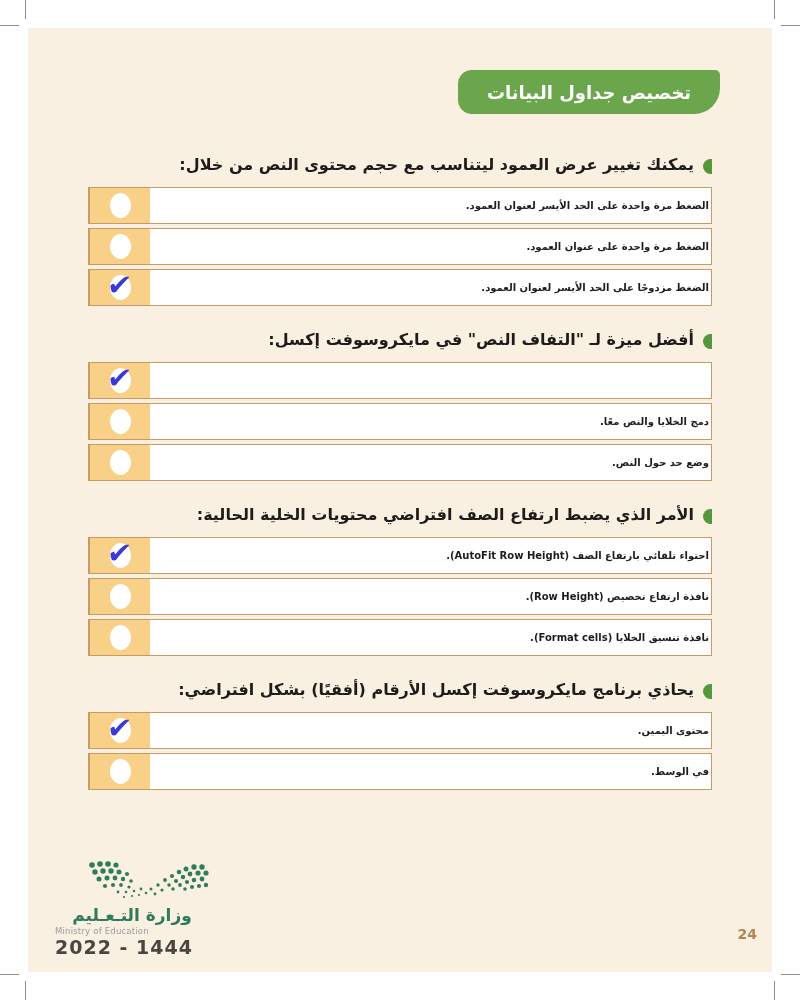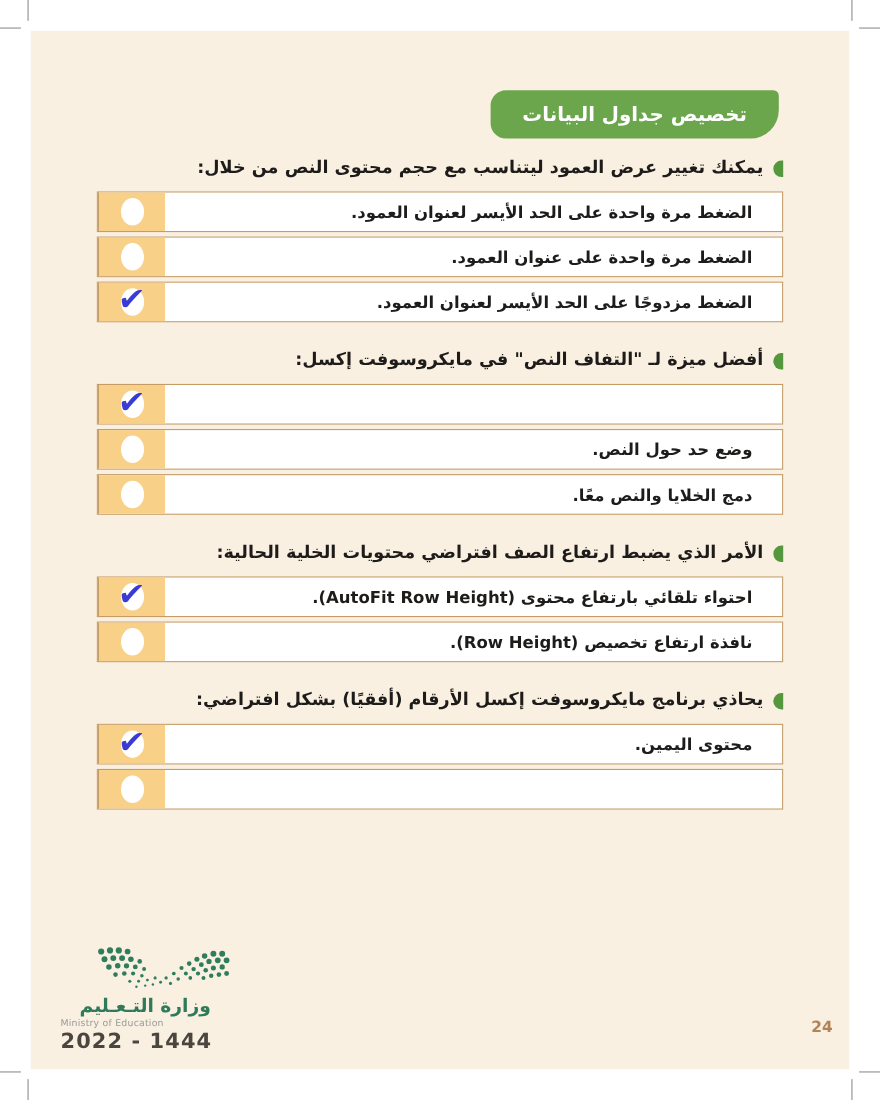--- a/index.html
+++ b/index.html
@@ -9,40 +9,40 @@
   .cm{position:absolute;background:#8f8f8f;}
   .cm-tl-h{left:-28px;top:-3px;width:19px;height:1px;}
   .cm-tl-v{left:-3px;top:-28px;width:1px;height:19px;}
   .cm-tr-h{right:-28px;top:-3px;width:19px;height:1px;}
   .cm-tr-v{right:-3px;top:-28px;width:1px;height:19px;}
   .cm-bl-h{left:-28px;bottom:-3px;width:19px;height:1px;}
   .cm-bl-v{left:-3px;bottom:-28px;width:1px;height:19px;}
   .cm-br-h{right:-28px;bottom:-3px;width:19px;height:1px;}
   .cm-br-v{right:-3px;bottom:-28px;width:1px;height:19px;}
 
-  .banner{position:absolute;top:42px;left:auto;right:auto;margin:12px;
+  .banner{position:absolute;top:42px;left:auto;right:auto;margin:0;
     right:52px;width:262px;height:44px;background:#6BA64D;
     border-radius:14px 5px 26px 14px;display:flex;align-items:center;justify-content:center;
     color:#ffffff;font-weight:bold;font-size:18px;}
 
-  .content{position:absolute;top:112px;right:60px;left:60px;}
+  .content{position:absolute;top:125px;right:60px;left:60px;}
   .question{display:flex;align-items:center;gap:9px;margin-bottom:10px;
     color:#1e1c1a;font-weight:bold;font-size:16px;line-height:24px;}
   .bullet{flex:0 0 auto;width:9px;height:15px;background:#55973D;border-radius:9px 0 0 9px;margin-top:2px;}
   .opts{margin-bottom:22px;}
   .opt-row{display:flex;flex-direction:row-reverse;height:35px;background:#ffffff;
     border:1.5px solid #C59C66;margin-bottom:4px;}
   .opt-row:last-child{margin-bottom:0;}
   .radio-cell{flex:0 0 60px;background:#F8D088;border-left:1.5px solid #C59C66;
     position:relative;display:flex;align-items:center;justify-content:center;}
   .circle{width:21px;height:25px;background:#ffffff;border-radius:50%;display:block;}
   .check{position:absolute;top:50%;left:50%;transform:translate(-52%,-58%) skewX(-6deg);
     color:#3A3AD6;font-size:29px;font-weight:bold;line-height:1;}
-  .opt-text{flex:1 1 auto;display:flex;align-items:center;padding:0 27px;
-    color:#1e1c1a;font-size:15px;font-weight:600;direction:rtl;text-align:right;}
+  .opt-text{flex:1 1 auto;display:flex;align-items:center;padding:0 2px;
+    color:#1e1c1a;font-size:10px;font-weight:600;direction:rtl;text-align:right;}
 
   .footer{position:absolute;left:27px;bottom:15px;direction:ltr;text-align:left;}
   .dots{margin-left:30px;display:block;}
   .wordmark{color:#2F7A5A;font-size:17px;font-weight:bold;line-height:20px;direction:rtl;text-align:center;}
   .ministry-en{color:#9a9a9a;font-size:8.5px;line-height:12px;letter-spacing:.2px;}
   .years{color:#4a463f;font-size:19px;font-weight:bold;letter-spacing:1px;line-height:20px;}
   .pagenum{position:absolute;right:15px;bottom:30px;color:#B28455;font-size:14px;font-weight:bold;direction:ltr;margin-left:28px;}
 </style>
 </head>
 <body>
@@ -100,69 +100,77 @@
         <div class="radio-cell">
           <span class="circle"></span>
           <span class="check">✔</span>
         </div>
       </div>
       <div class="opt-row">
         <div class="radio-cell">
           <span class="circle"></span>
 
         </div>
+        <div class="opt-text">دمج الخلايا والنص معًا.</div>
+      </div>
+      <div class="opt-row">
+        <div class="radio-cell">
+          <span class="circle"></span>
+
+        </div>
         <div class="opt-text">وضع حد حول النص.</div>
       </div>
-      <div class="opt-row">
-        <div class="radio-cell">
-          <span class="circle"></span>
-
-        </div>
-        <div class="opt-text">دمج الخلايا والنص معًا.</div>
-      </div>
     </div>
 
     <div class="question">
       <span class="bullet"></span>
       <span>الأمر الذي يضبط ارتفاع الصف افتراضي محتويات الخلية الحالية:</span>
     </div>
     <div class="opts">
       <div class="opt-row">
         <div class="radio-cell">
           <span class="circle"></span>
           <span class="check">✔</span>
         </div>
-        <div class="opt-text">احتواء تلقائي بارتفاع محتوى (AutoFit Row Height).</div>
+        <div class="opt-text">احتواء تلقائي بارتفاع الصف (AutoFit Row Height).</div>
       </div>
       <div class="opt-row">
         <div class="radio-cell">
           <span class="circle"></span>
 
         </div>
         <div class="opt-text">نافذة ارتفاع تخصيص (Row Height).</div>
       </div>
+      <div class="opt-row">
+        <div class="radio-cell">
+          <span class="circle"></span>
+
+        </div>
+        <div class="opt-text">نافذة تنسيق الخلايا (Format cells).</div>
+      </div>
     </div>
 
     <div class="question">
       <span class="bullet"></span>
       <span>يحاذي برنامج مايكروسوفت إكسل الأرقام (أفقيًا) بشكل افتراضي:</span>
     </div>
     <div class="opts">
       <div class="opt-row">
         <div class="radio-cell">
           <span class="circle"></span>
           <span class="check">✔</span>
         </div>
         <div class="opt-text">محتوى اليمين.</div>
       </div>
       <div class="opt-row">
         <div class="radio-cell">
           <span class="circle"></span>
 
         </div>
+        <div class="opt-text">في الوسط.</div>
       </div>
     </div>
   </div>
 
   <div class="footer">
     <svg class="dots" width="124" height="46" viewBox="0 0 124 46">
       <g fill="#2E7D5B">
         <circle cx="7" cy="6" r="2.8"></circle>
           <circle cx="15" cy="5" r="2.8"></circle>
           <circle cx="23" cy="5" r="2.8"></circle>

